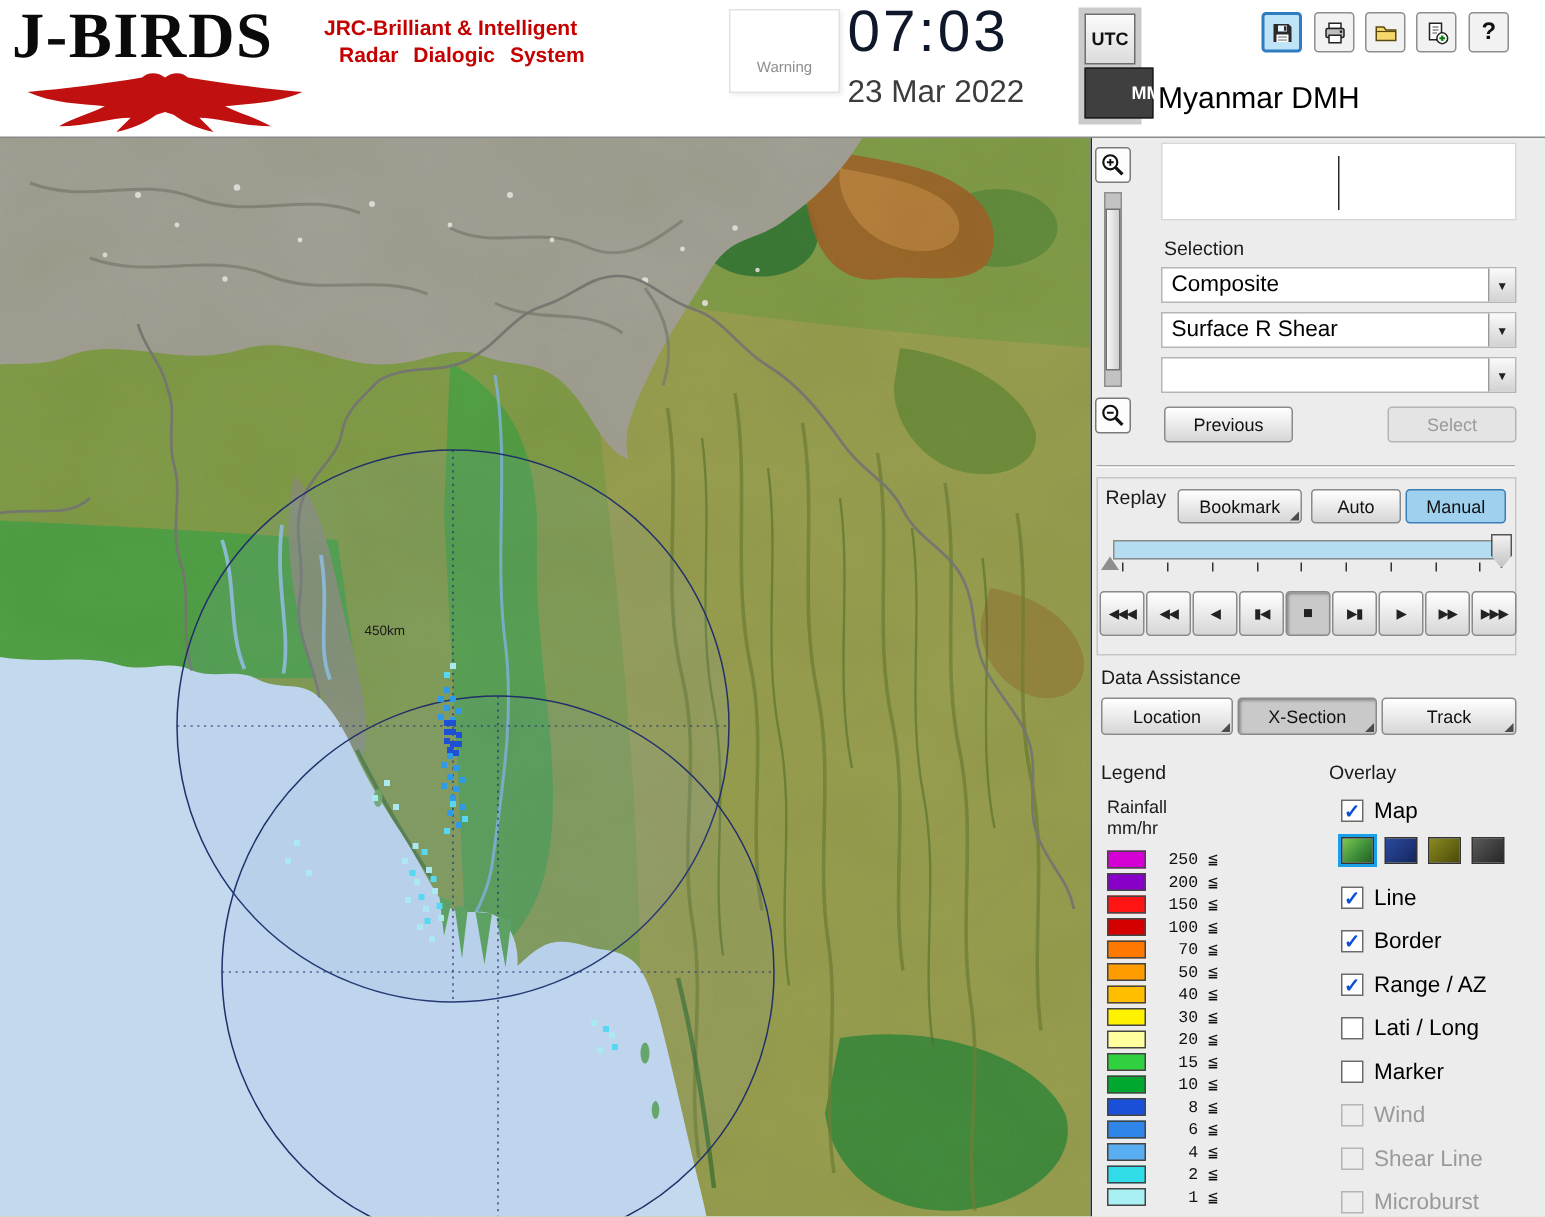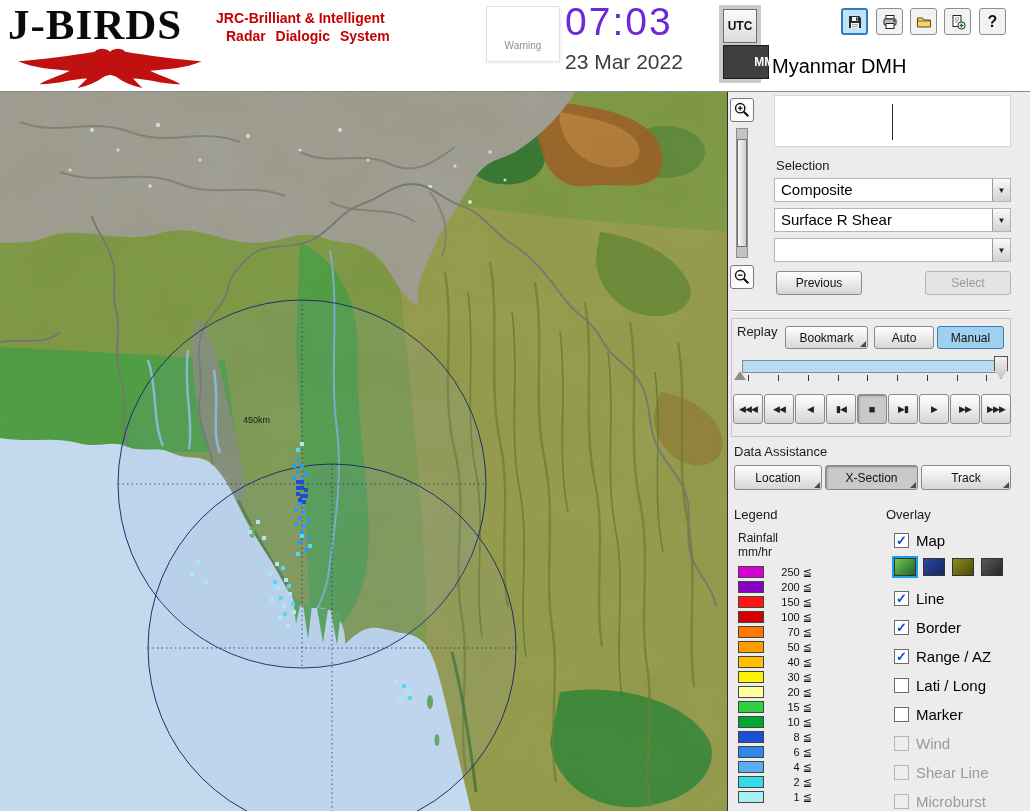--- a/index.html
+++ b/index.html
@@ -6,21 +6,21 @@
   html,body { width:1030px; height:811px; overflow:hidden; }
   body { font-family:"Liberation Sans", sans-serif; font-size:13px; background:#fff; position:relative; color:#111; }
 
   
   header { position:absolute; left:0; top:0; width:1030px; height:92px; background:#fff; border-bottom:1px solid #8a8a8a; z-index:5; }
   .logo-title { position:absolute; left:8px; top:0px; font-family:"Liberation Serif", serif; font-weight:bold; font-size:43px; letter-spacing:1px; color:#0a0a0a; }
   .logo-tag1 { position:absolute; left:216px; top:10px; color:#c40000; font-weight:bold; font-size:14px; }
   .logo-tag2 { position:absolute; left:226px; top:28px; color:#c40000; font-weight:bold; font-size:14px; word-spacing:6px; }
   .eagle { position:absolute; left:10px; top:46px; }
   .warning-box { position:absolute; left:486px; top:6px; width:74px; height:56px; background:#fff; border:1px solid #e2e2e2; box-shadow:1px 1px 3px rgba(0,0,0,.08); display:flex; align-items:flex-end; justify-content:center; padding-bottom:10px; color:#8e8e8e; font-size:10px; }
-  .clock-time { position:absolute; left:565px; top:0px; font-size:39px; color:#6d28d9; letter-spacing:2px; }
+  .clock-time { position:absolute; left:565px; top:0px; font-size:39px; color:#0f172a; letter-spacing:2px; }
   .clock-date { position:absolute; left:565px; top:50px; font-size:21px; color:#3c3c3c; }
   .tz-back { position:absolute; left:719px; top:5px; width:42px; height:78px; background:#cbcbcb; }
   .tz { position:absolute; left:723px; width:34px; height:34px; font-size:12px; font-weight:bold; border:1px solid #6e6e6e; display:flex; align-items:center; justify-content:center; cursor:pointer; }
   .tz.utc { top:9px; background:linear-gradient(#fbfbfb,#dcdcdc); color:#111; }
   .tz.mmt { top:45px; background:#3f3f3f; color:#fff; border-color:#1d1d1d;padding-left:44px; }
   .tool-btn { position:absolute; top:8px; width:27px; height:27px; background:#f2f2f2; border:1px solid #8e8e8e; border-radius:3px; display:flex; align-items:center; justify-content:center; cursor:pointer; }
   .tool-btn.selected { background:#bfe3f7; border:2px solid #2f7cc0; }
   .tool-btn .q { font-weight:bold; font-size:16px; color:#111; }
   .org-name { position:absolute; left:772px; top:55px; font-size:20px; color:#000; }
 
@@ -45,21 +45,21 @@
   .btn.selected-blue { background:#9fd0ee; border-color:#3a7fb5; }
   .fold { position:absolute; right:1px; bottom:1px; width:0; height:0; border-left:6px solid transparent; border-bottom:6px solid #4c4c4c; }
   .panel-divider { position:absolute; left:3px; top:218px; width:279px; height:2px; border-top:1px solid #a8a8a8; border-bottom:1px solid #fff; }
   .replay-frame { position:absolute; left:3px; top:226px; width:280px; height:119px; border:1px solid #c6c6c6; }
   .rslider-track { position:absolute; left:14px; top:268px; width:259px; height:13px; background:#b5ddf1; border:1px solid #8a8a8a; cursor:pointer; }
   .rslider-handle { position:absolute; left:266px; top:264px; width:14px; height:23px; background:linear-gradient(#f2f2f2,#c4c4c4); border:1px solid #555; clip-path:polygon(0 0,100% 0,100% 62%,50% 100%,0 62%); cursor:grab; }
   .rslider-tri { position:absolute; left:6px; top:279px; width:0; height:0; border-left:6px solid transparent; border-right:6px solid transparent; border-bottom:9px solid #8e8e8e; }
   .tick { position:absolute; top:283px; width:1px; height:6px; background:#333; }
   .pb { position:absolute; top:302px; width:30px; height:30px; font-size:9px; letter-spacing:-1px; color:#222; }
   .pb.stop { font-size:11px; letter-spacing:0; }
-  .lg-row { position:absolute; left:10px; display:flex; gap:4px; }
+  .lg-row { position:absolute; left:10px; display:flex; align-items:center; gap:4px;font-family:Liberation Mono, monospace; }
   .lg-sw { width:26px; height:12px; border:1px solid #444; }
   .lg-lb { width:44px; text-align:right; font-size:11px; color:#111; }
   .small-label { position:absolute; font-size:12px; color:#1a1a1a; }
   .ov-row { position:absolute; left:166px; display:flex; align-items:center; gap:7px; }
   .cb { width:15px; height:15px; background:#fff; border:1px solid #6a6a6a; display:flex; align-items:center; justify-content:center; cursor:pointer; }
   .cb .mark { color:#0a4fd6; font-size:13px; font-weight:bold; line-height:13px; }
   .ov-lb { font-size:15px; color:#000; }
   .ov-row.disabled .cb { background:#ededed; border-color:#b5b5b5; }
   .ov-row.disabled .ov-lb { color:#9a9a9a; }
   .ms-row { position:absolute; left:166px; top:466px; display:flex; gap:7px; }

